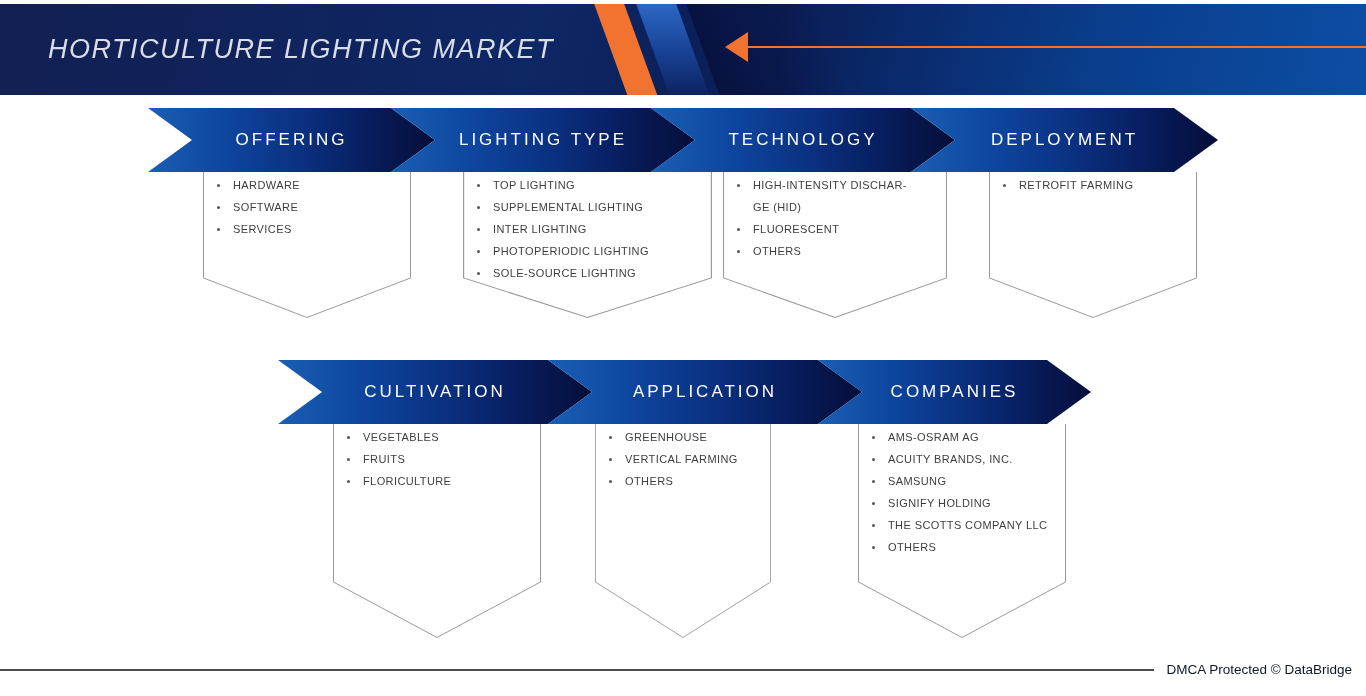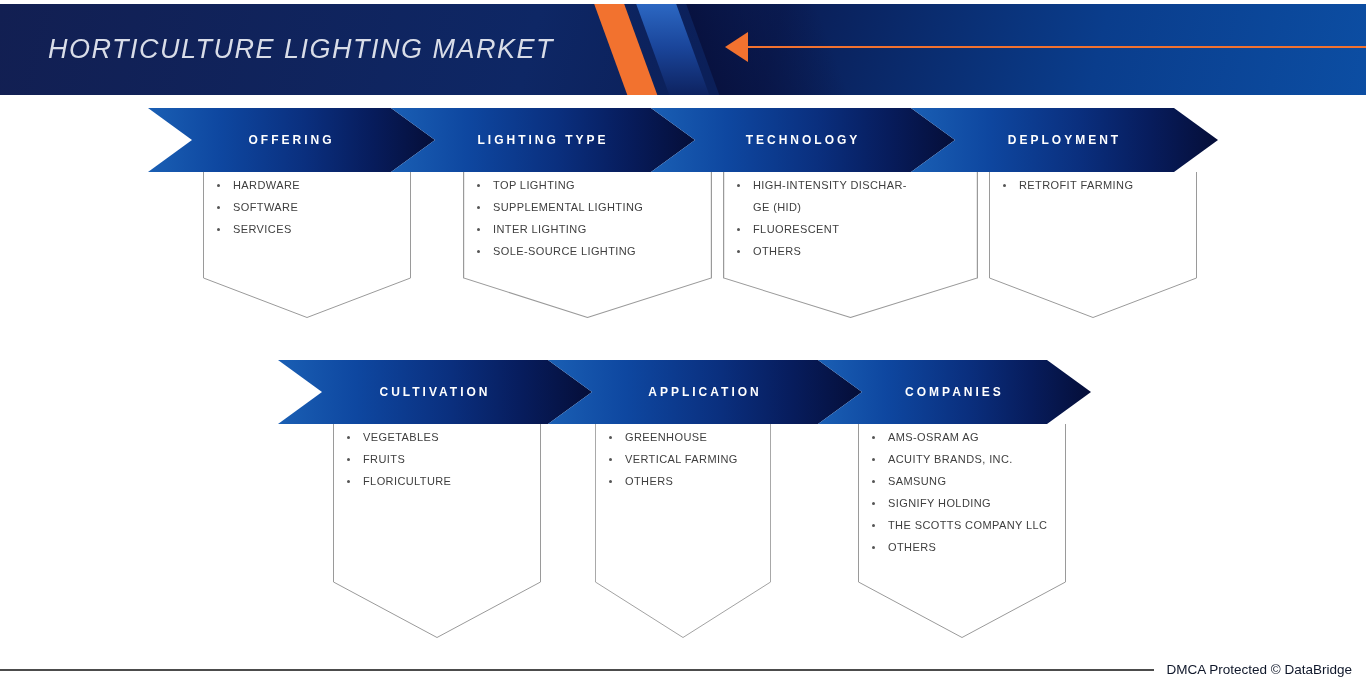--- a/index.html
+++ b/index.html
@@ -17,21 +17,21 @@
   .pointer{position:absolute;left:0;top:0;width:100%;height:100%;}
   .pointer .head{position:absolute;left:725px;top:28px;width:0;height:0;
                  border-top:15px solid transparent;border-bottom:15px solid transparent;border-right:23px solid #f2722f;}
   .pointer .shaft{position:absolute;left:746px;top:42px;right:0;height:2px;background:#f2722f;}
 
   
   .chevron{position:absolute;height:64px;
            background:linear-gradient(90deg,#1a5fb4 0%,#0e47a0 25%,#0a2f7e 55%,#071c5c 78%,#050e38 100%);
            clip-path:polygon(0 0,calc(100% - 44px) 0,100% 50%,calc(100% - 44px) 100%,0 100%,44px 50%);}
   .chev-label{position:absolute;inset:0;display:flex;align-items:center;justify-content:center;
-              padding:0 48px;color:#ffffff;font-weight:bold;font-size:12px;letter-spacing:3px;white-space:nowrap;}
+              padding:0 48px;color:#ffffff;font-weight:normal;font-size:17px;letter-spacing:3px;white-space:nowrap;}
   .panel{position:absolute;}
   .panel-outline{position:absolute;left:0;top:0;width:100%;height:100%;display:block;}
   .items{position:absolute;left:0;top:2px;right:0;margin:0;padding:0 6px 0 12px;list-style:none;}
   .item{display:flex;align-items:flex-start;font-size:11px;line-height:22px;color:#3e3e3e;letter-spacing:.4px;}
   .bullet{flex:none;width:3px;height:3px;border-radius:50%;background:#555555;margin:10px 13px 0 2px;}
   .item-text{white-space:pre-line;}
 
   
   .footer{position:absolute;left:0;top:662px;width:1352px;display:flex;align-items:center;}
   .footer-line{flex:1;height:2px;background:#4c4c4c;}
@@ -91,28 +91,32 @@
           <li class="item">
             <span class="bullet"></span>
             <span class="item-text">SUPPLEMENTAL LIGHTING</span>
           </li>
           <li class="item">
             <span class="bullet"></span>
             <span class="item-text">INTER LIGHTING</span>
           </li>
           <li class="item">
             <span class="bullet"></span>
+            <span class="item-text">PHOTOPERIODIC LIGHTING</span>
+          </li>
+          <li class="item">
+            <span class="bullet"></span>
             <span class="item-text">SOLE-SOURCE LIGHTING</span>
           </li>
         </ul>
       </div>
       <div class="chevron" style="left: 651px; top: 108px; width: 304px;">
         <div class="chev-label">TECHNOLOGY</div>
       </div>
-      <div class="panel" style="left: 723px; top: 172px; width: 208px; height: 146px; padding-left: 47px;">
+      <div class="panel" style="left: 723px; top: 172px; width: 224px; height: 146px;">
         <svg viewBox="0 0 208 146" preserveAspectRatio="none" class="panel-outline">
           <path d="M0.5,0 L0.5,106 L104,145.5 L207.5,106 L207.5,0" fill="none" stroke="#9a9a9a" stroke-width="1"></path>
         </svg>
         <ul class="items">
           <li class="item">
             <span class="bullet"></span>
             <span class="item-text">HIGH-INTENSITY DISCHAR-
 GE (HID)</span>
           </li>
           <li class="item">

